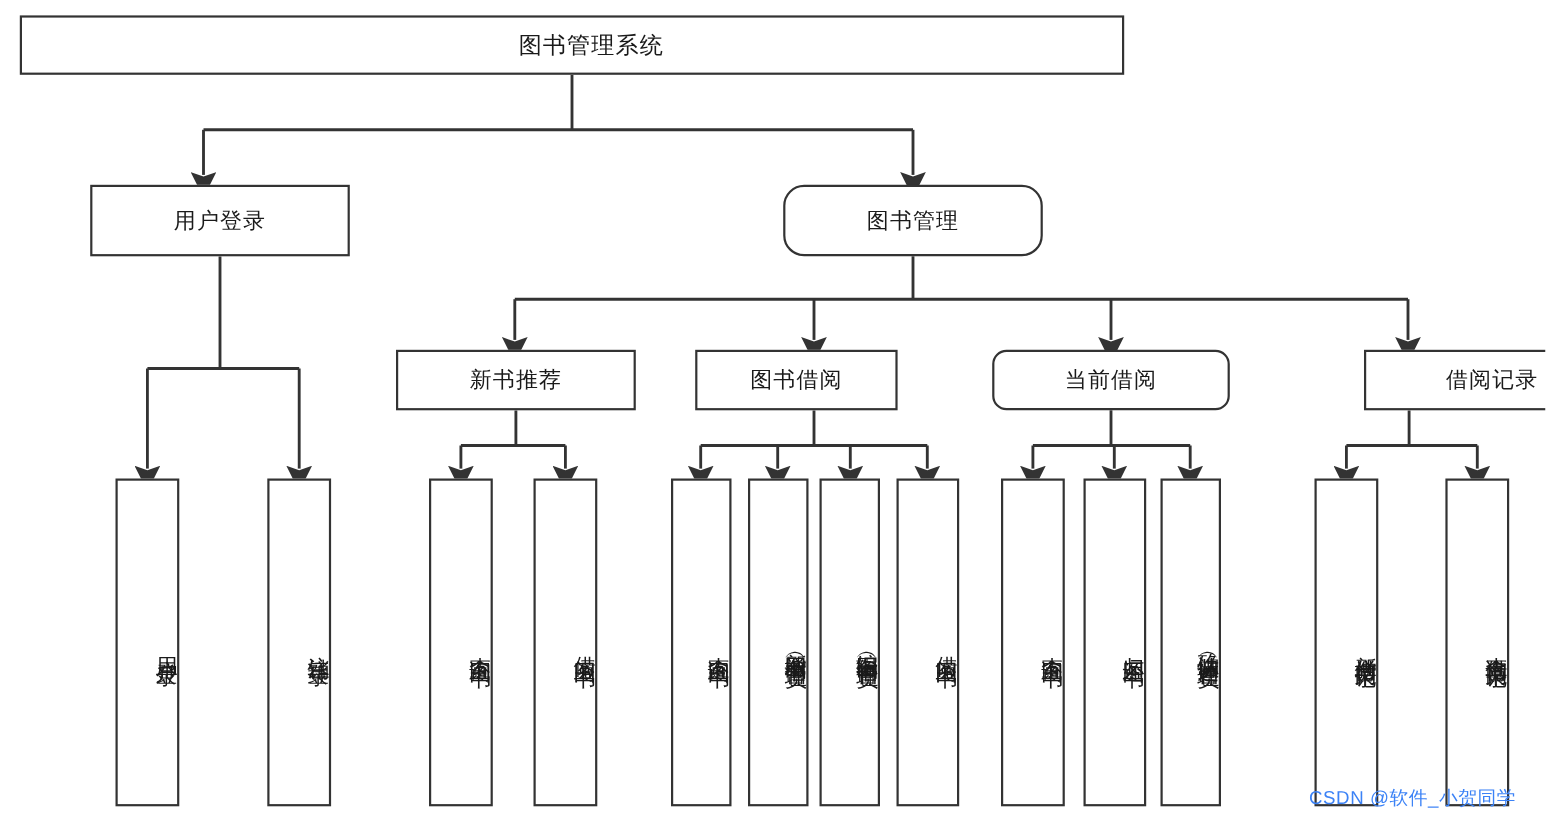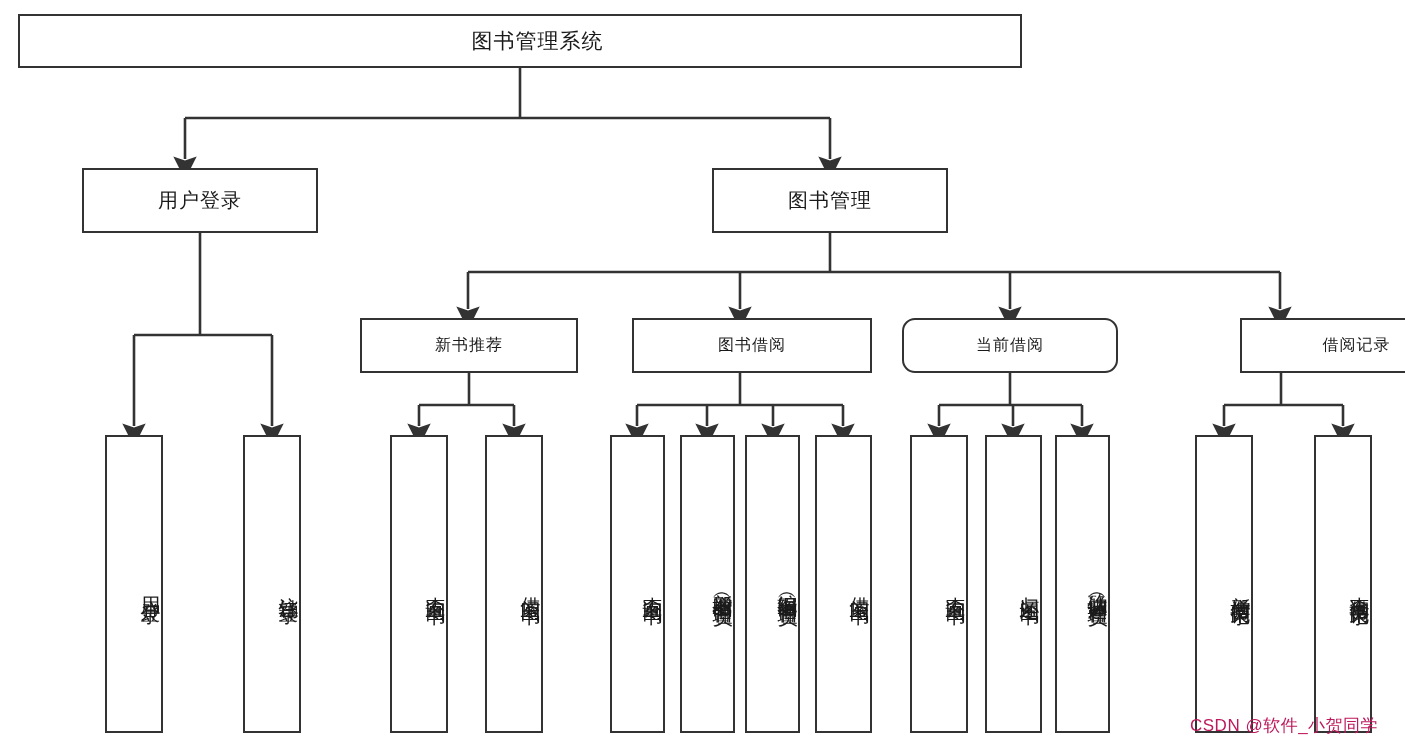--- a/index.html
+++ b/index.html
@@ -31,21 +31,21 @@
   .node.root {
     font-size: 21px;
     letter-spacing: 1px;
     padding-left: 35px;
   }
   .node.lvl1 {
     font-size: 20px;
     letter-spacing: 1px;
   }
   .node.lvl2 {
-    font-size: 16px;
+    font-size: 20px;
     letter-spacing: 1px;
   }
   .node.leaf {
     font-size: 20px;
     writing-mode: vertical-rl;
     text-orientation: upright;
     letter-spacing: 3px;
     line-height: 1.05;
     padding-top: 6px;
     align-items: flex-start;
@@ -60,21 +60,21 @@
     top: 0;
     width: 1405px;
     height: 747px;
     pointer-events: none;
   }
   .watermark {
     position: absolute;
     left: 1190px;
     top: 714px;
     font-size: 17px;
-    color: #be185d;
+    color: #3b82f6;
     letter-spacing: 0.5px;
     white-space: nowrap;
     text-align: right;
   }
 </style>
 </head>
 <body>
 
 <div id="canvas">
 
@@ -121,28 +121,28 @@
       </g>
   </svg>
 
   <div class="node root" style="left: 18px; top: 14px; width: 1004px; height: 54px;">
     <span>图书管理系统</span>
   </div>
 
   <div class="node lvl1" style="left: 82px; top: 168px; width: 236px; height: 65px;">
     <span>用户登录</span>
   </div>
-  <div class="node lvl1" style="left: 712px; top: 168px; width: 236px; height: 65px;">
+  <div class="node lvl1" style="left: 712px; top: 168px; width: 236px; height: 65px; border-radius: 19px;">
     <span>图书管理</span>
   </div>
 
   <div class="node lvl2" style="left: 360px; top: 318px; width: 218px; height: 55px;">
     <span>新书推荐</span>
   </div>
-  <div class="node lvl2" style="left: 632px; top: 318px; width: 240px; height: 55px;">
+  <div class="node lvl2" style="left: 632px; top: 318px; width: 184px; height: 55px;">
     <span>图书借阅</span>
   </div>
   <div class="node lvl2" style="left: 902px; top: 318px; width: 216px; height: 55px; border-radius: 13px;">
     <span>当前借阅</span>
   </div>
   <div class="node lvl2" style="left: 1240px; top: 318px; width: 218px; height: 55px; padding-left: 15px;">
     <span>借阅记录</span>
   </div>
 
   <div class="node leaf" style="left: 105px; top: 435px; width: 58px; height: 298px;">

